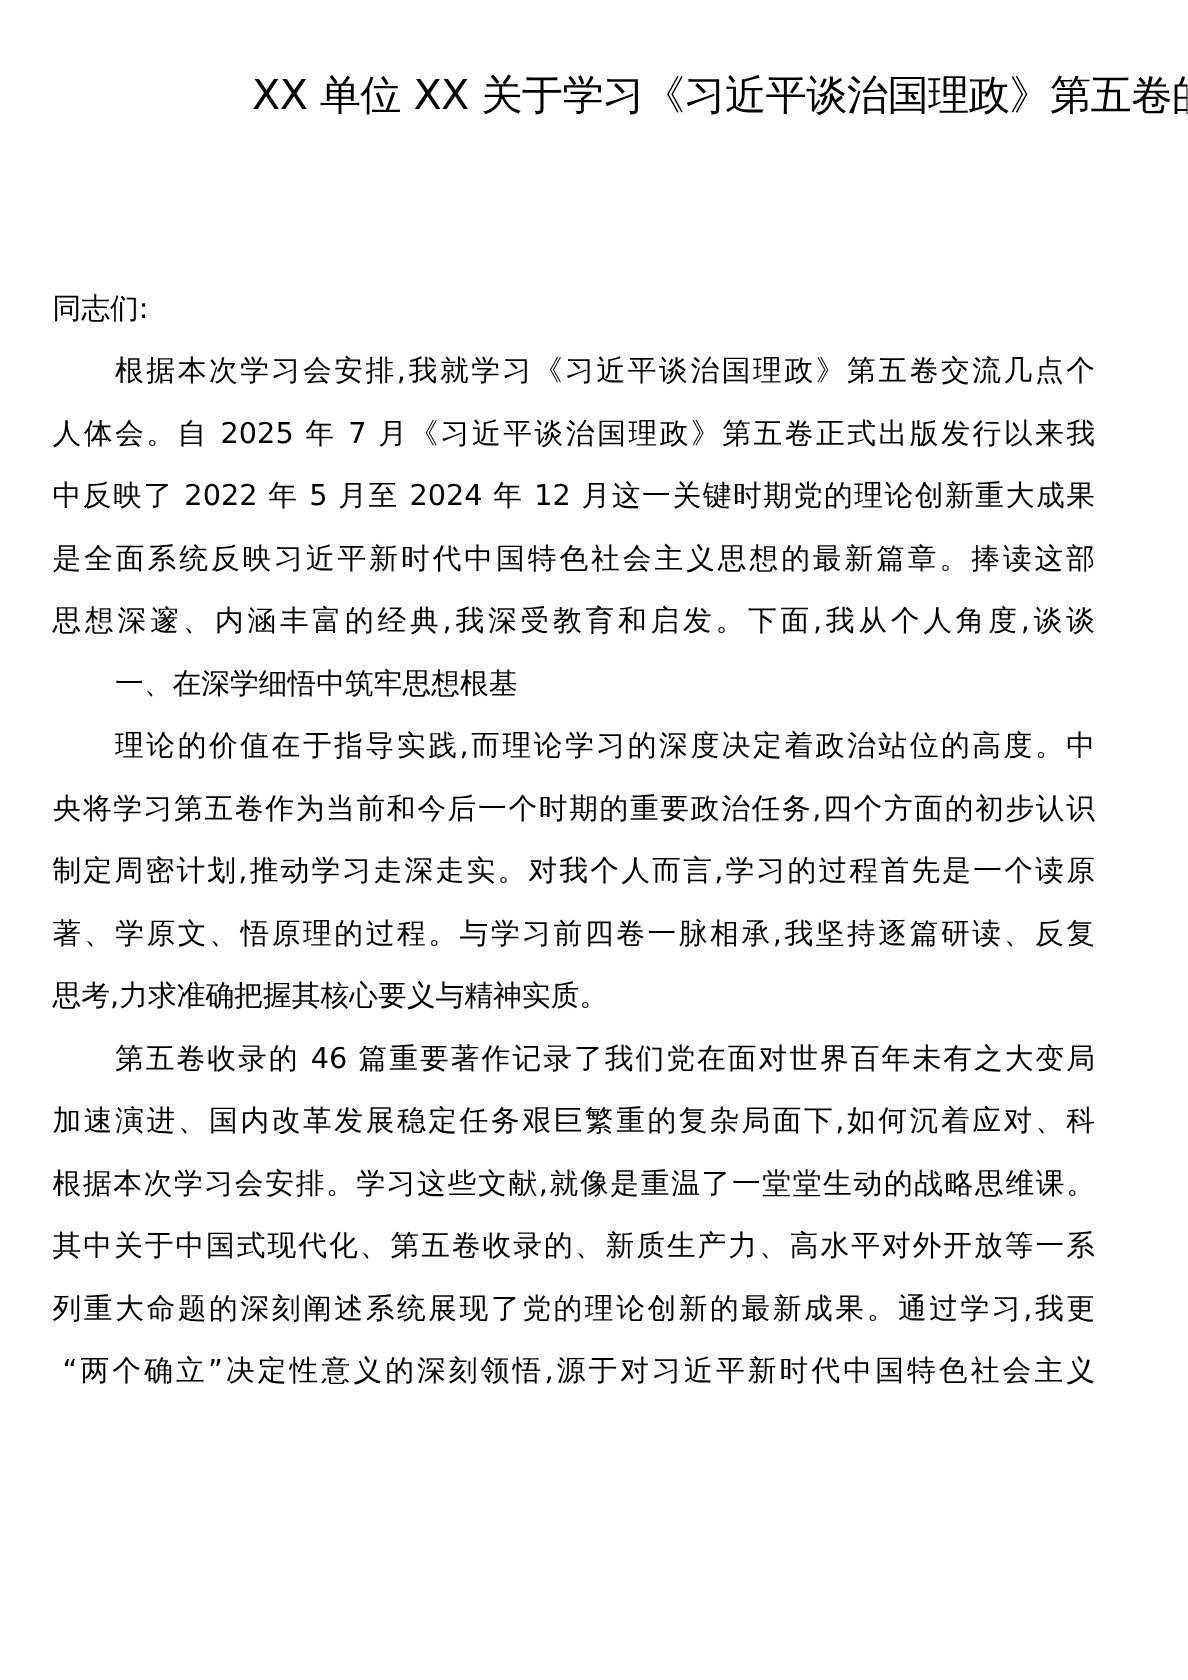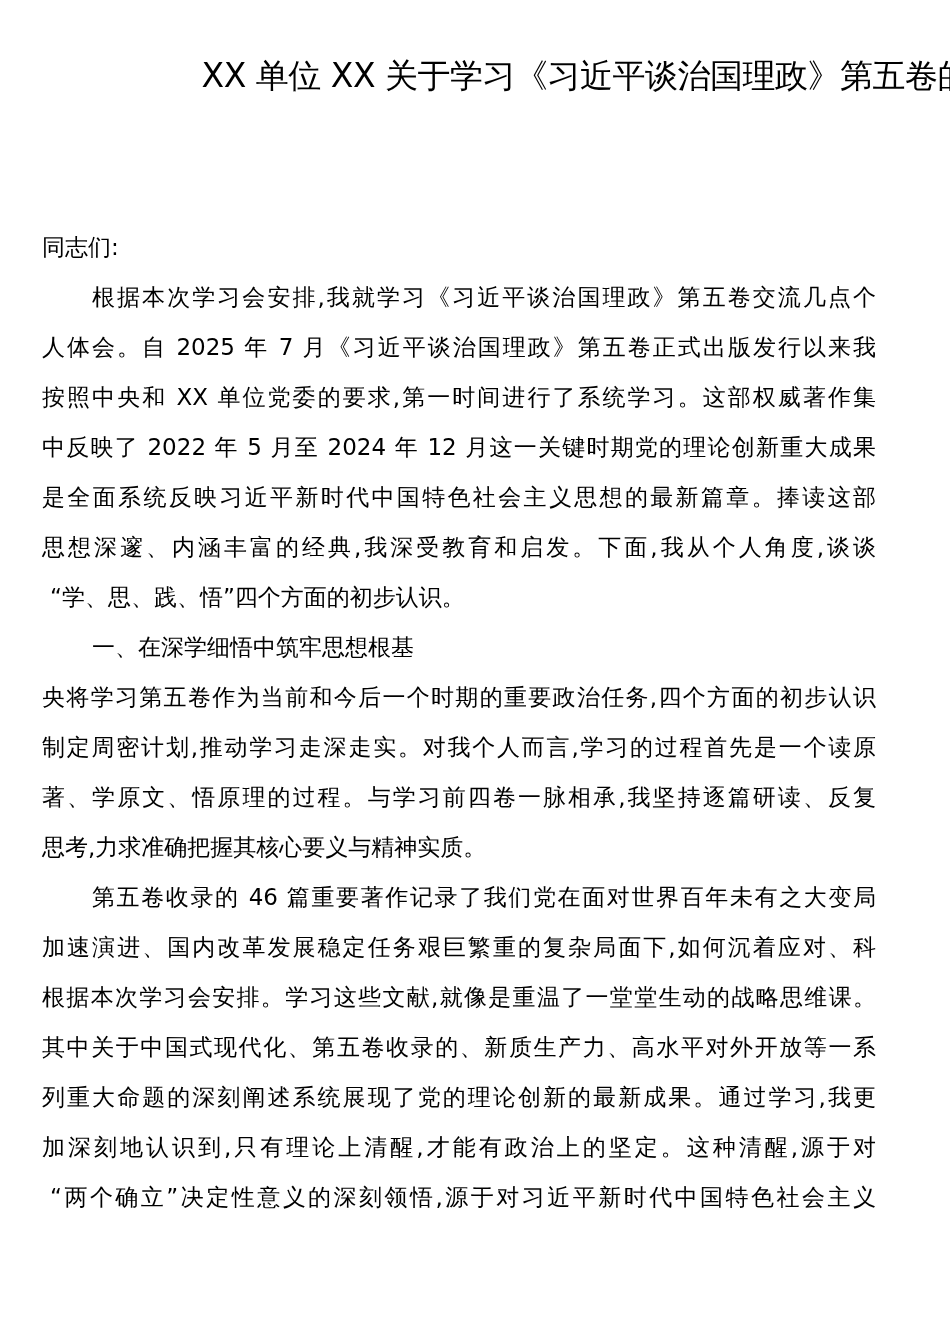--- a/index.html
+++ b/index.html
@@ -29,32 +29,30 @@
 <div class="page">
   <div class="title">
     <span class="tline">XX 单位 XX 关于学习《习近平谈治国理政》第五卷的</span>
   </div>
 
   <div class="body">
     <span class="line last">同志们:</span>
     <div id="lines">
         <span class="line indent">根据本次学习会安排,我就学习《习近平谈治国理政》第五卷交流几点个</span>
         <span class="line">人体会。自 2025 年 7 月《习近平谈治国理政》第五卷正式出版发行以来我</span>
-        <span class="line">按照中央和 XX 单位党委的要求,第一时间进行了系统学习。这部权威著作集</span>
         <span class="line">中反映了 2022 年 5 月至 2024 年 12 月这一关键时期党的理论创新重大成果</span>
         <span class="line">是全面系统反映习近平新时代中国特色社会主义思想的最新篇章。捧读这部</span>
         <span class="line">思想深邃、内涵丰富的经典,我深受教育和启发。下面,我从个人角度,谈谈</span>
-        <span class="line last quote-start">“学、思、践、悟”四个方面的初步认识。</span>
         <span class="line indent last">一、在深学细悟中筑牢思想根基</span>
+        <span class="line indent">理论的价值在于指导实践,而理论学习的深度决定着政治站位的高度。中</span>
         <span class="line">央将学习第五卷作为当前和今后一个时期的重要政治任务,四个方面的初步认识</span>
         <span class="line">制定周密计划,推动学习走深走实。对我个人而言,学习的过程首先是一个读原</span>
         <span class="line">著、学原文、悟原理的过程。与学习前四卷一脉相承,我坚持逐篇研读、反复</span>
         <span class="line last">思考,力求准确把握其核心要义与精神实质。</span>
         <span class="line indent">第五卷收录的 46 篇重要著作记录了我们党在面对世界百年未有之大变局</span>
         <span class="line">加速演进、国内改革发展稳定任务艰巨繁重的复杂局面下,如何沉着应对、科</span>
         <span class="line">根据本次学习会安排。学习这些文献,就像是重温了一堂堂生动的战略思维课。</span>
         <span class="line">其中关于中国式现代化、第五卷收录的、新质生产力、高水平对外开放等一系</span>
         <span class="line">列重大命题的深刻阐述系统展现了党的理论创新的最新成果。通过学习,我更</span>
-        <span class="line">加深刻地认识到,只有理论上清醒,才能有政治上的坚定。这种清醒,源于对</span>
         <span class="line quote-start">“两个确立”决定性意义的深刻领悟,源于对习近平新时代中国特色社会主义</span>
       </div>
   </div>
 </div>
 
 </body></html>

